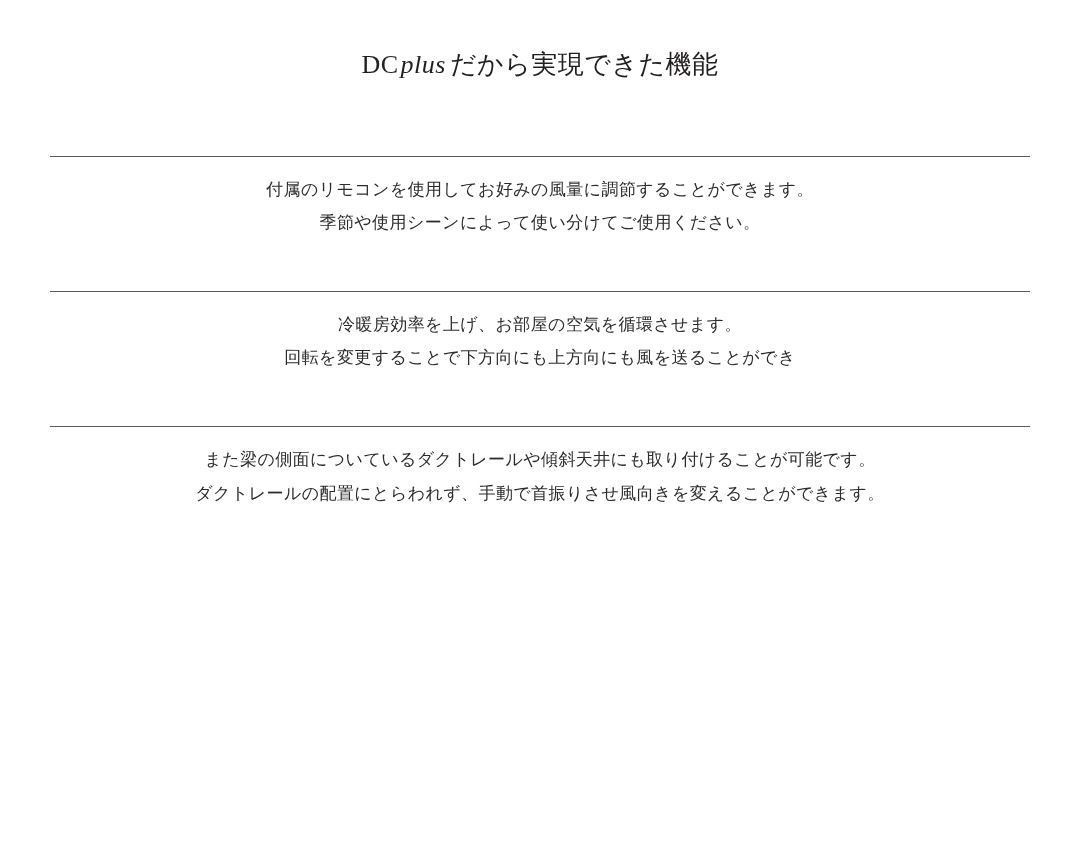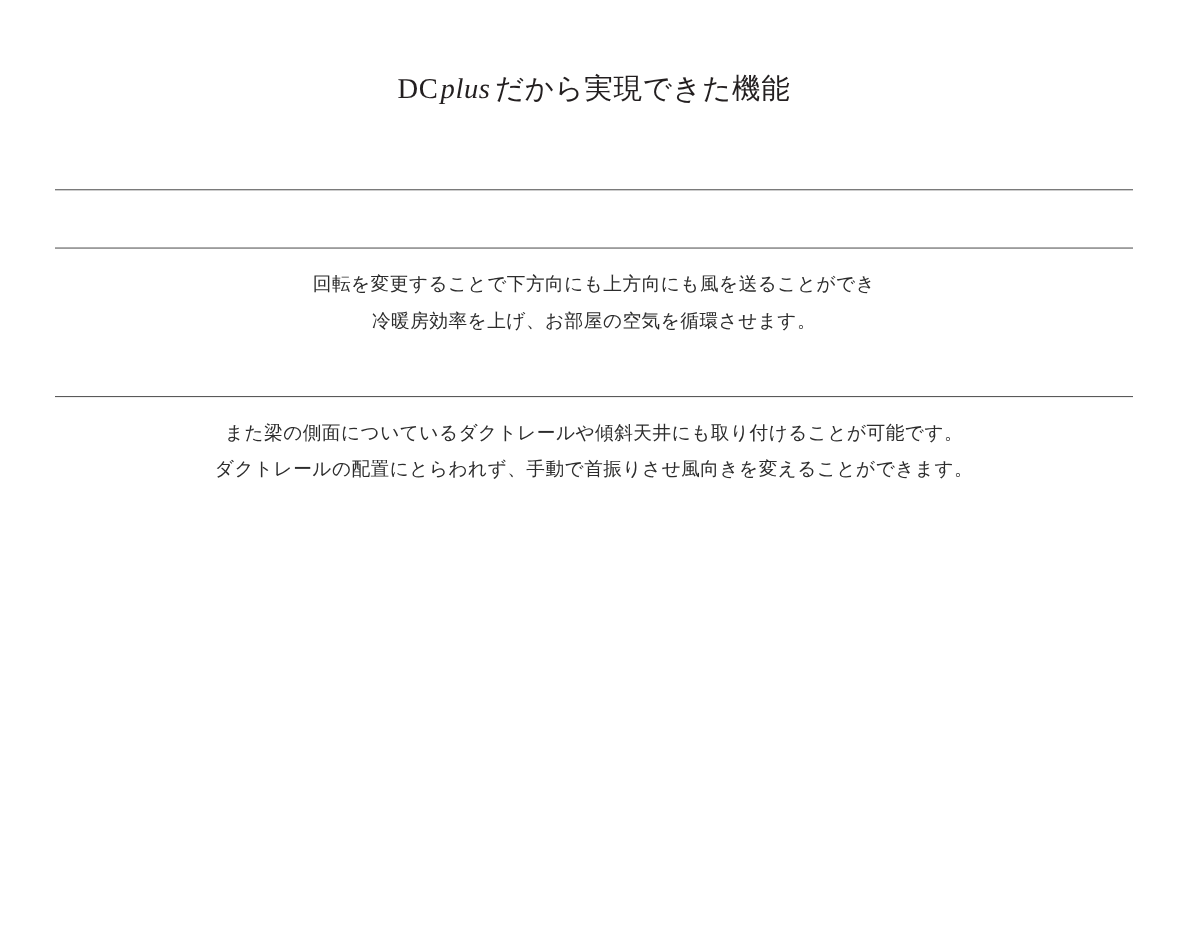--- a/index.html
+++ b/index.html
@@ -20,21 +20,21 @@
     height: 852px;
     box-sizing: border-box;
   }
   .page-title {
     text-align: center;
     font-size: 26px;
     font-weight: 400;
     letter-spacing: 0.5px;
     color: #231f20;
     margin: 0;
-    padding-top: 64px;
+    padding-top: 48px;
     line-height: 1.3;
   }
   .page-title .brand-dc {
     font-family: "Liberation Serif", "DejaVu Serif", serif;
     font-weight: 400;
     letter-spacing: 0.5px;
   }
   .page-title .brand-plus {
     font-family: "Liberation Serif", "DejaVu Serif", serif;
     font-style: italic;
@@ -84,29 +84,33 @@
 <div class="page">
 
   <h1 class="page-title">
     <span class="brand-dc">DC</span><span class="brand-plus">plus</span><span>だから実現できた機能</span>
   </h1>
 
   <div class="sections">
 
     <section class="section">
       <div class="rule"></div>
+      <div class="section-body">
+        <span class="line">付属のリモコンを使用してお好みの風量に調節することができます。</span>
+        <span class="line">季節や使用シーンによって使い分けてご使用ください。</span>
+      </div>
     </section>
 
     <div class="spacer-1"></div>
 
     <section class="section">
       <div class="rule"></div>
       <div class="section-body">
+        <span class="line">冷暖房効率を上げ、お部屋の空気を循環させます。</span>
         <span class="line">回転を変更することで下方向にも上方向にも風を送ることができ</span>
-        <span class="line">冷暖房効率を上げ、お部屋の空気を循環させます。</span>
       </div>
     </section>
 
     <div class="spacer-2"></div>
 
     <section class="section">
       <div class="rule"></div>
       <div class="section-body">
         <span class="line">また梁の側面についているダクトレールや傾斜天井にも取り付けることが可能です。</span>
         <span class="line">ダクトレールの配置にとらわれず、手動で首振りさせ風向きを変えることができます。</span>

